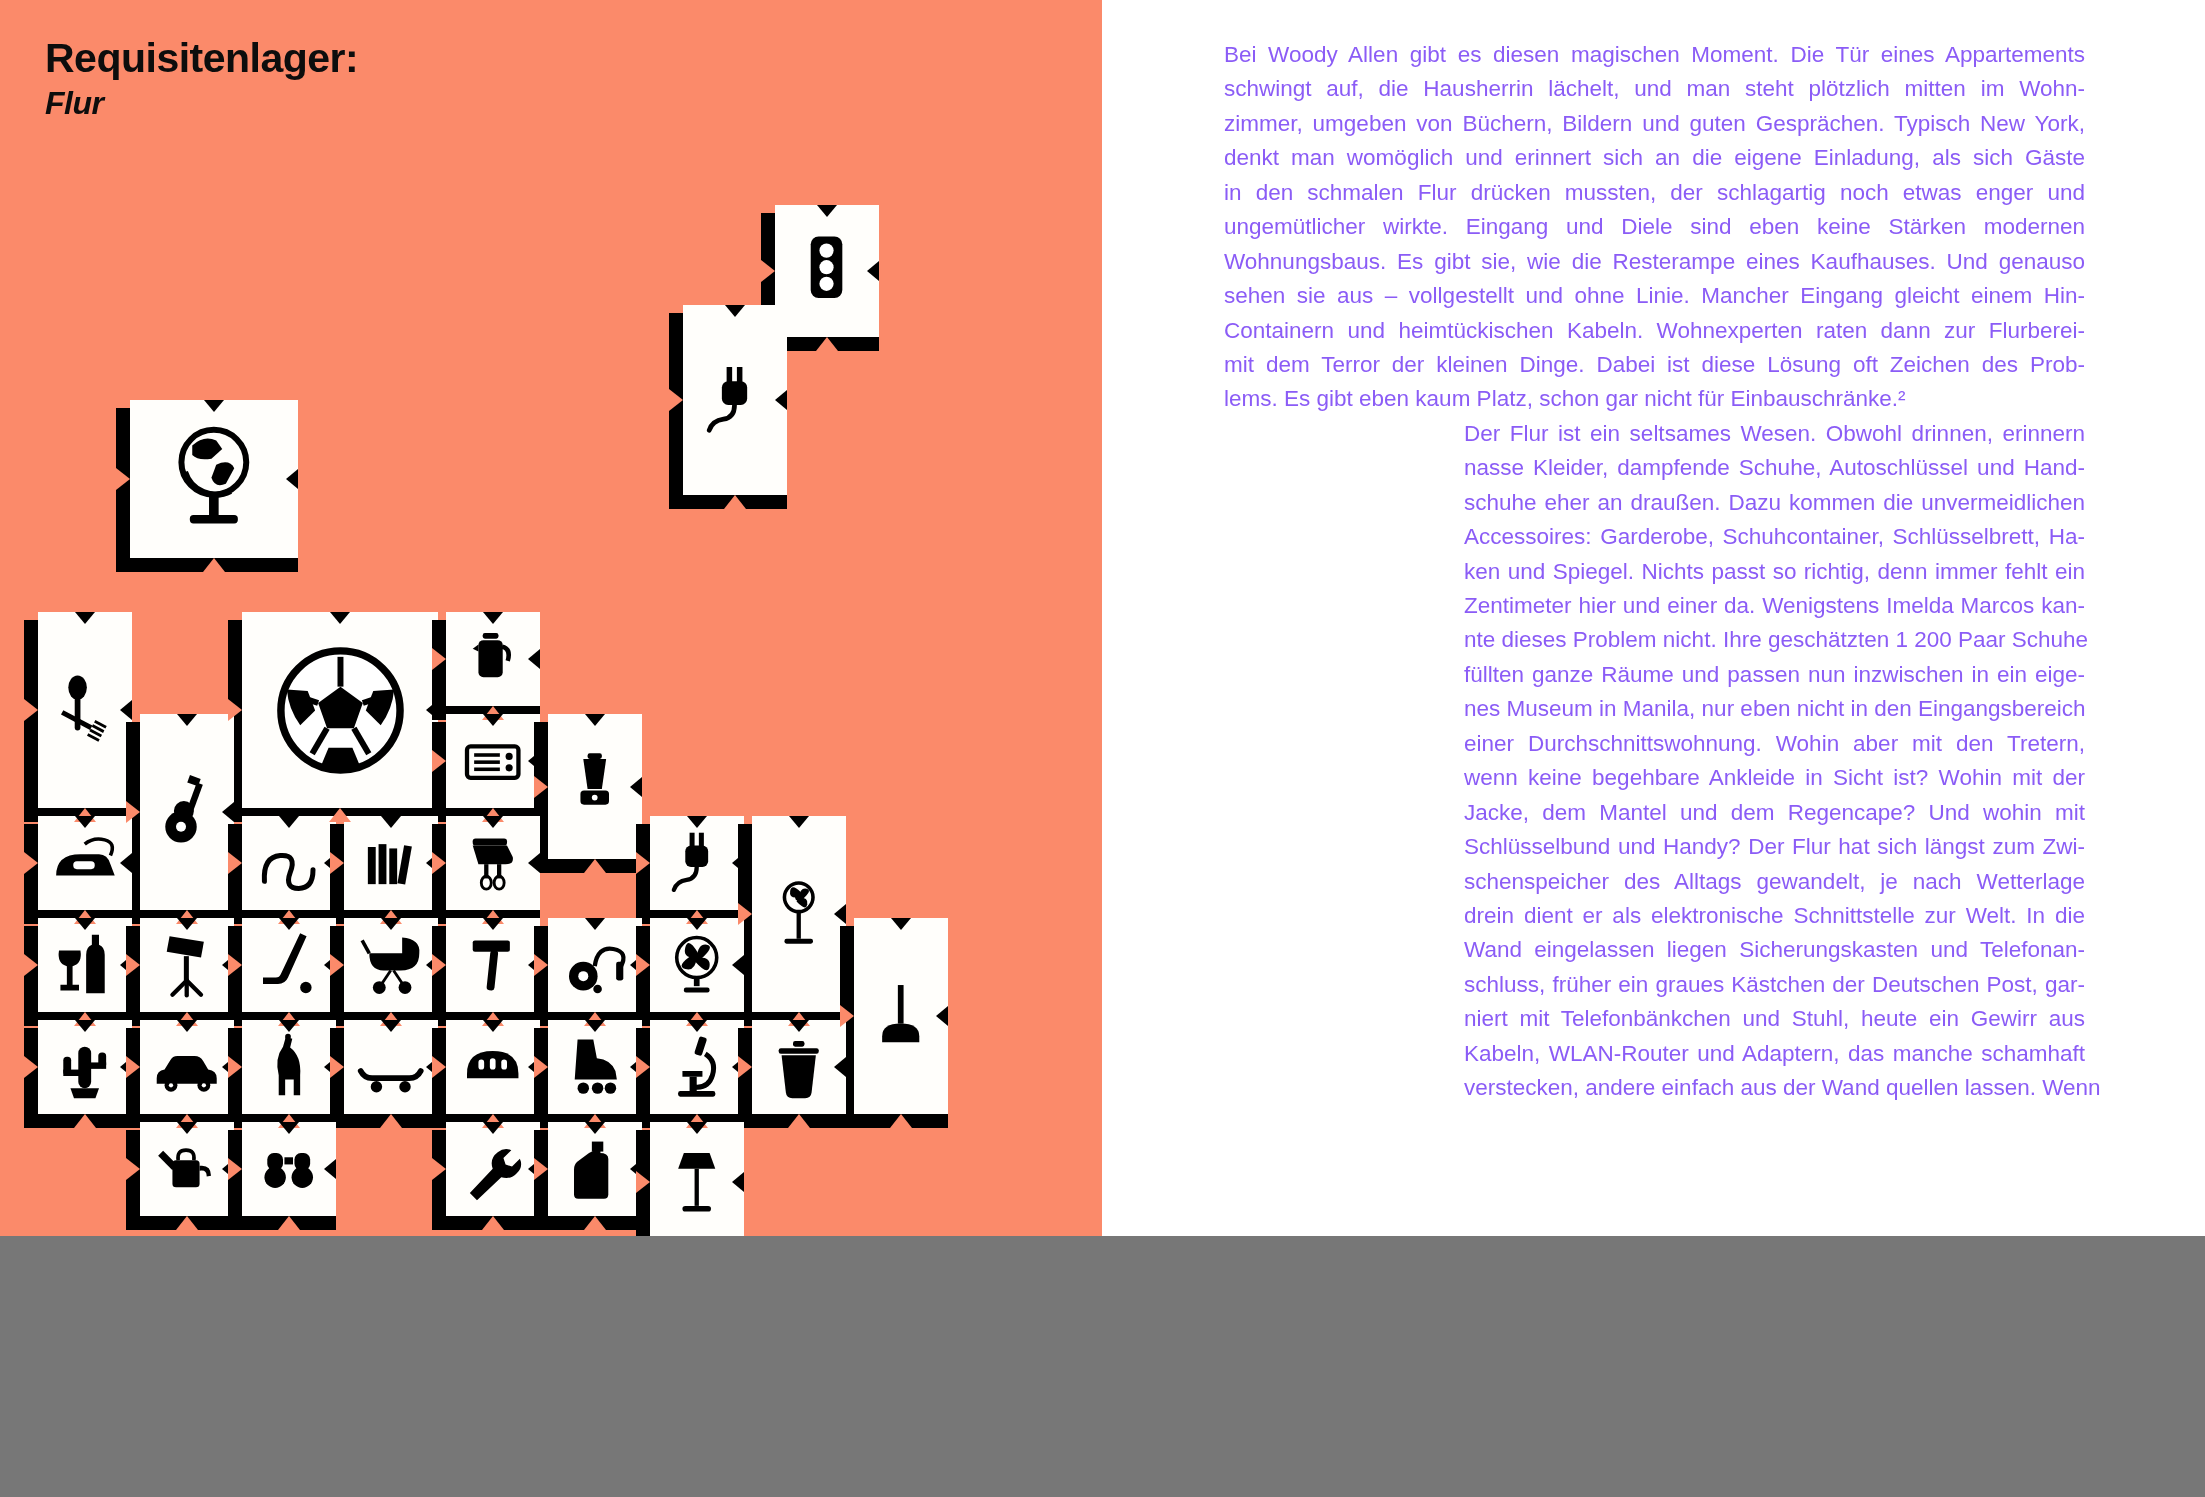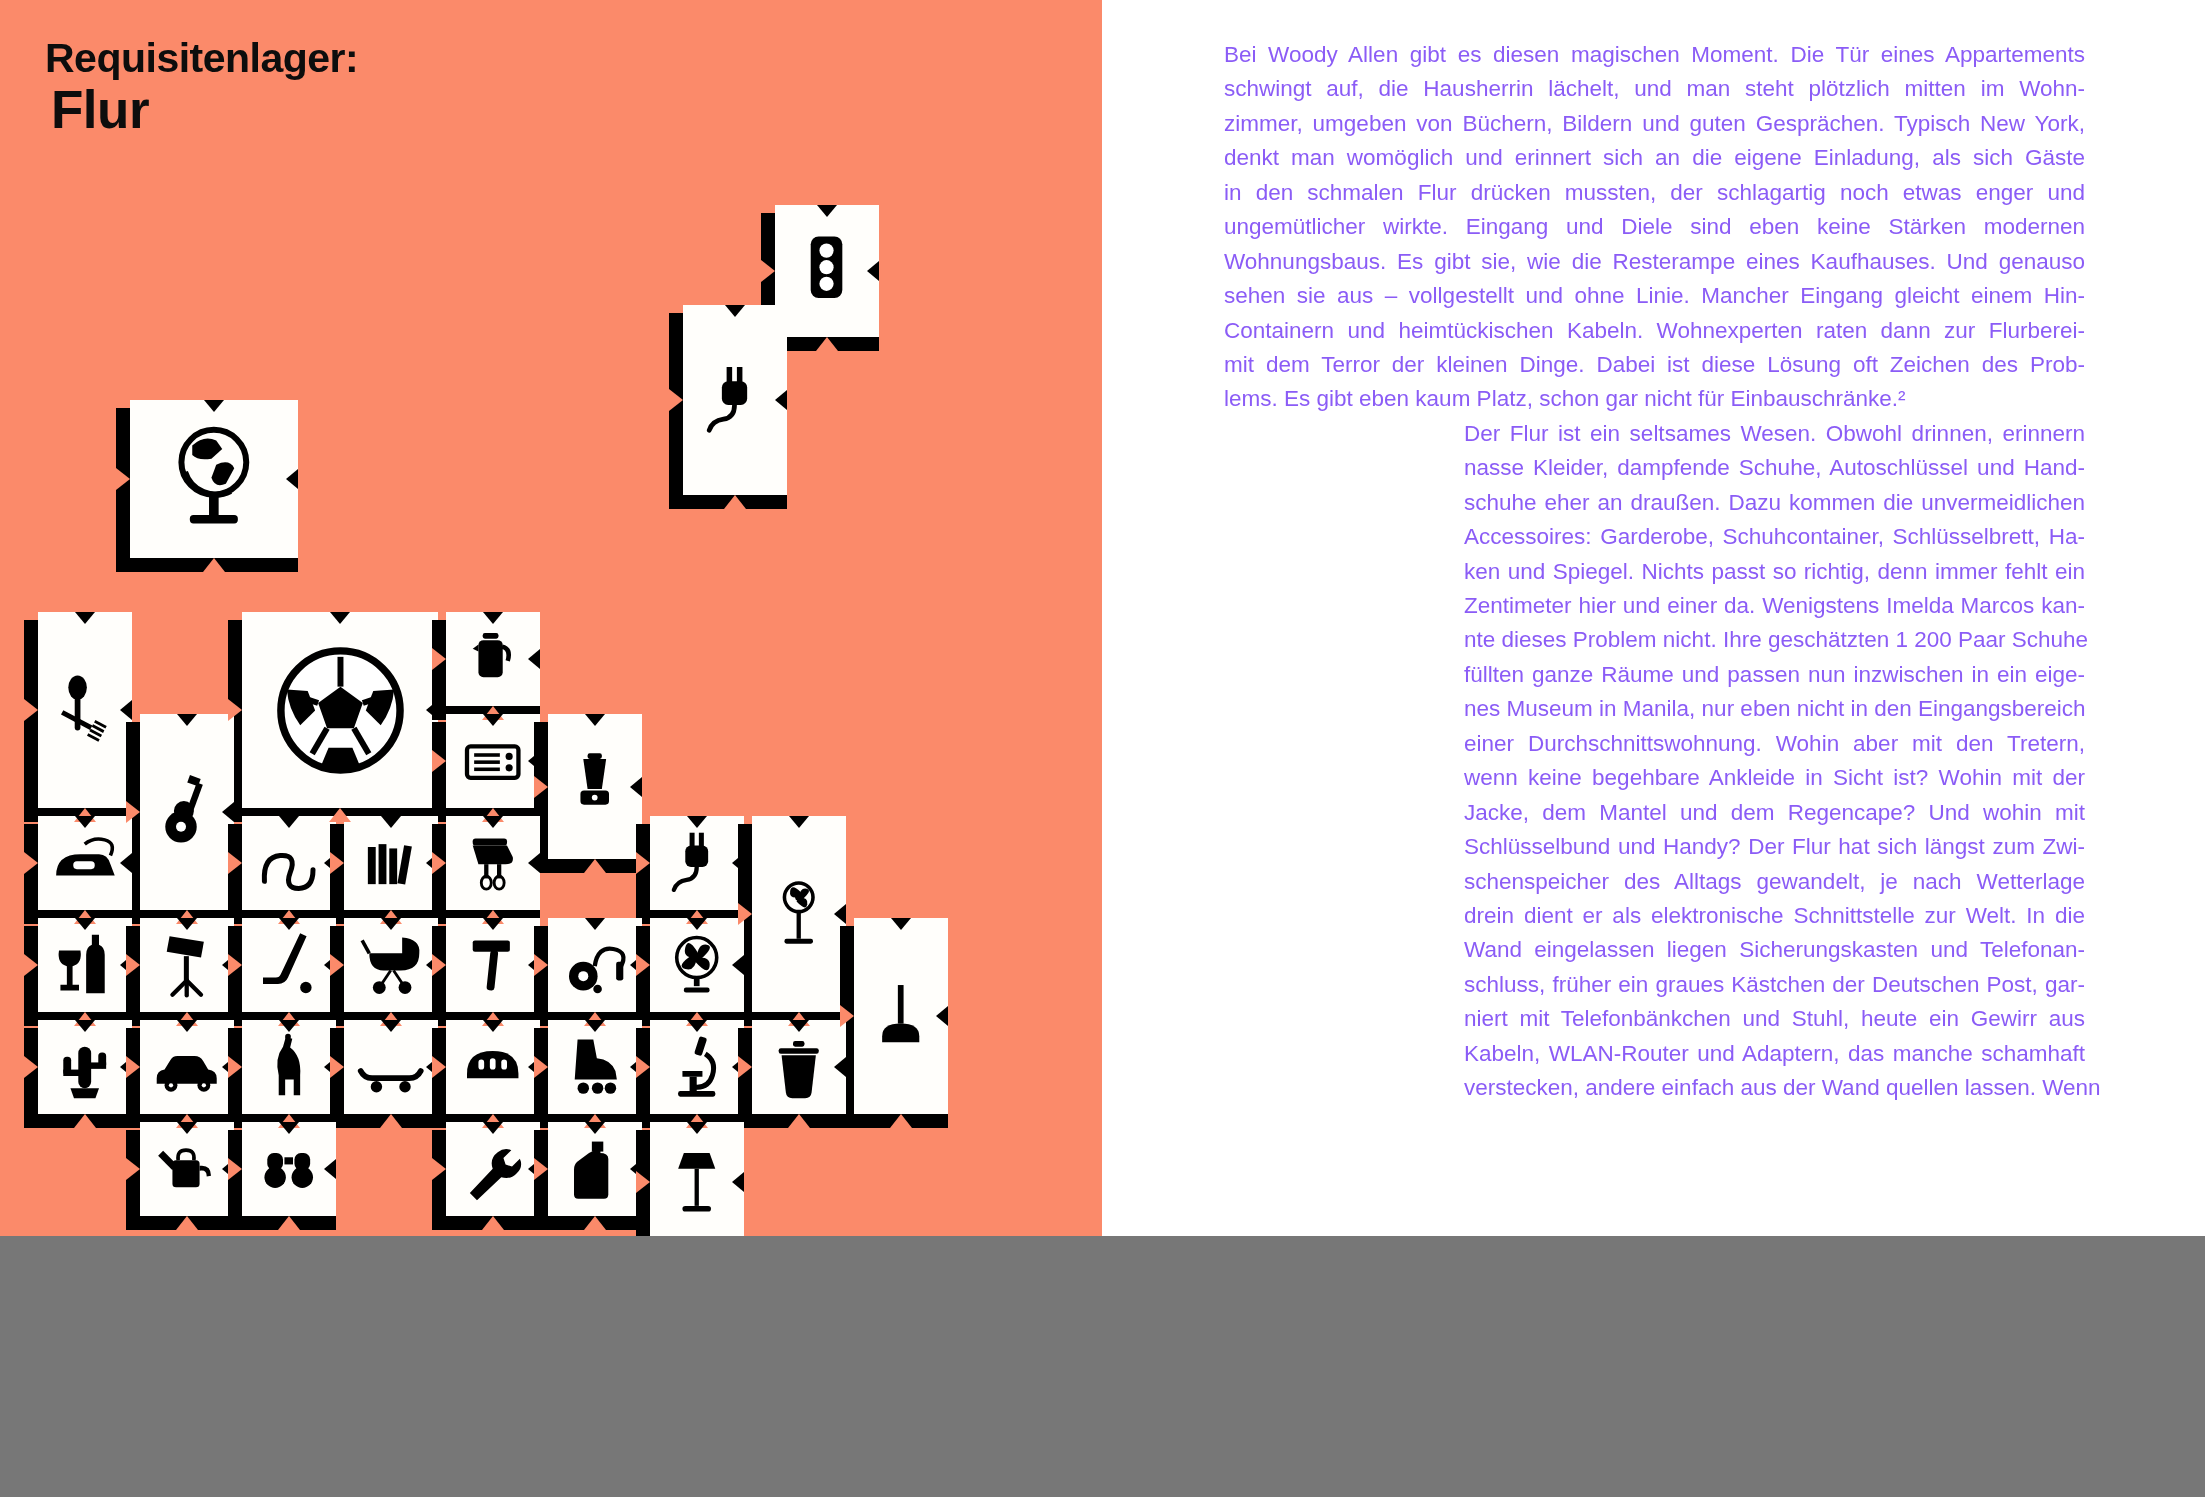--- a/index.html
+++ b/index.html
@@ -5,21 +5,21 @@
   html,body{margin:0;padding:0;background:#777;}
   .spread{position:relative;width:2205px;height:1236px;overflow:hidden;background:#fff;
           font-family:"Liberation Sans",sans-serif;}
   .page{position:absolute;top:0;height:100%;}
   .page-left{left:0;width:1102px;background:#FB8A6A;}
   .page-right{left:1102px;width:1103px;background:#ffffff;}
 
   
   .title-block{position:absolute;left:45px;top:36px;color:#0d0d0d;}
   .title-block h1{margin:0;font-size:41px;line-height:45px;font-weight:700;letter-spacing:-.5px;}
-  .title-block h2{margin:6px;font-size:53px;line-height:45px;font-weight:700;letter-spacing:-.5px;}
+  .title-block h2{margin:0;font-size:32px;line-height:45px;font-weight:700;font-style:italic;letter-spacing:-.5px;}
 
   
   .tile{position:absolute;background:#fffefb;display:flex;align-items:center;justify-content:center;}
   .tile::before{content:"";position:absolute;left:-14px;top:8px;width:14px;height:calc(100% + 6px);background:#000;}
   .tile::after{content:"";position:absolute;left:-14px;bottom:-14px;width:calc(100% + 14px);height:14px;background:#000;}
   .notch-l{position:absolute;left:-14px;top:calc(50% - 11px);width:0;height:0;
            border-top:11px solid transparent;border-bottom:11px solid transparent;border-left:14px solid #FB8A6A;z-index:2;}
   .notch-b{position:absolute;bottom:-14px;left:calc(50% - 11px);width:0;height:0;
            border-left:11px solid transparent;border-right:11px solid transparent;border-bottom:14px solid #FB8A6A;z-index:2;}
   .notch-t{position:absolute;top:0;left:calc(50% - 10px);width:0;height:0;

